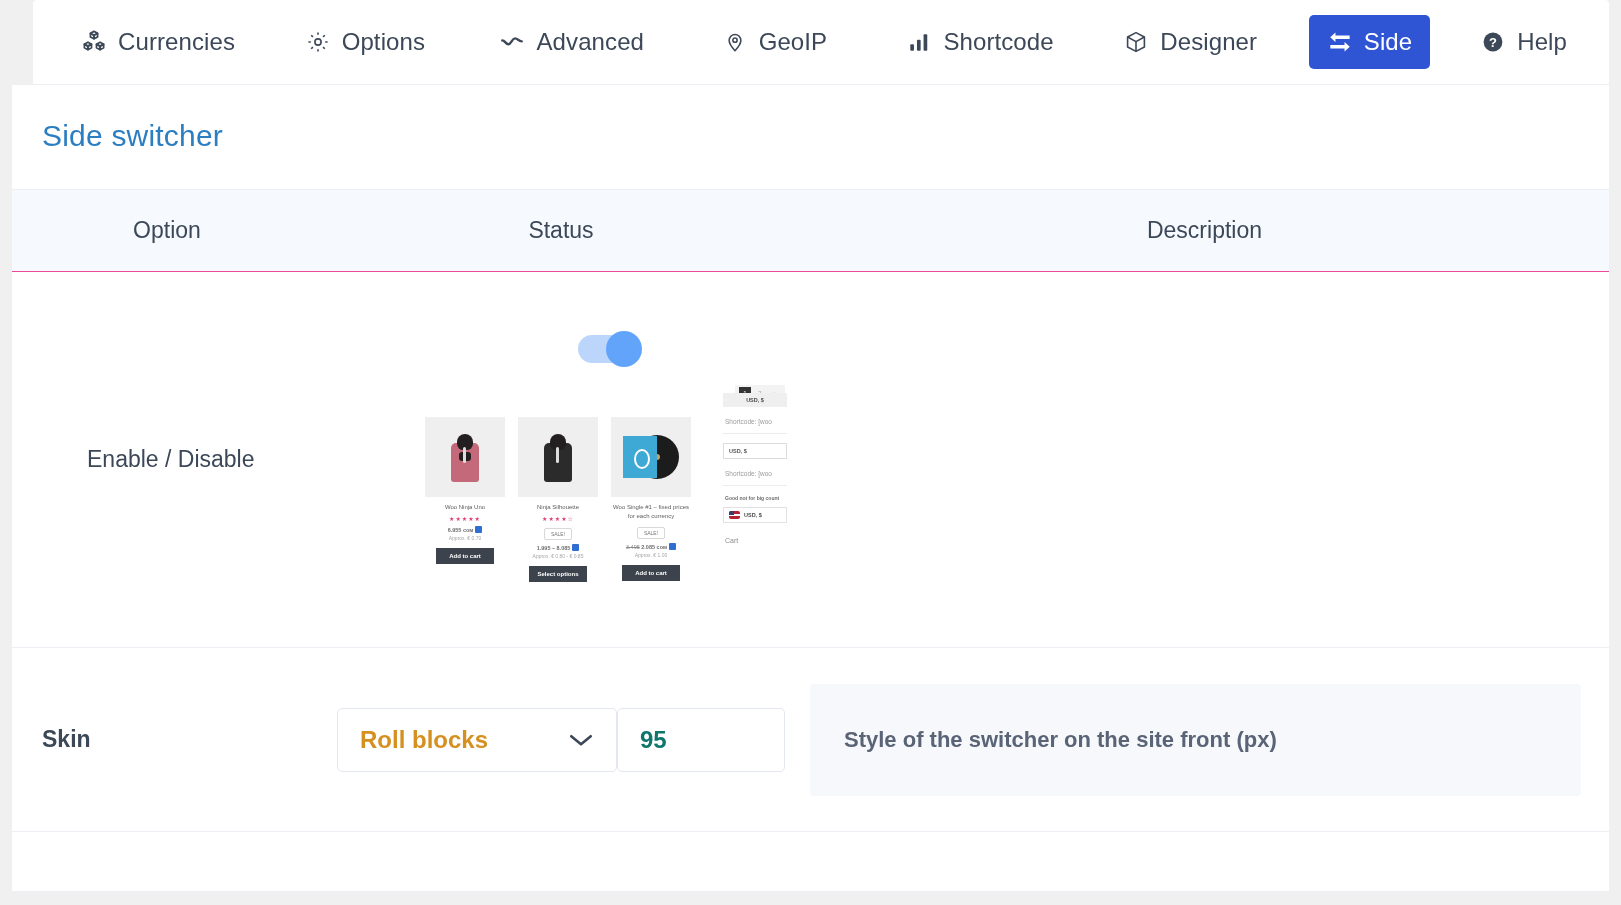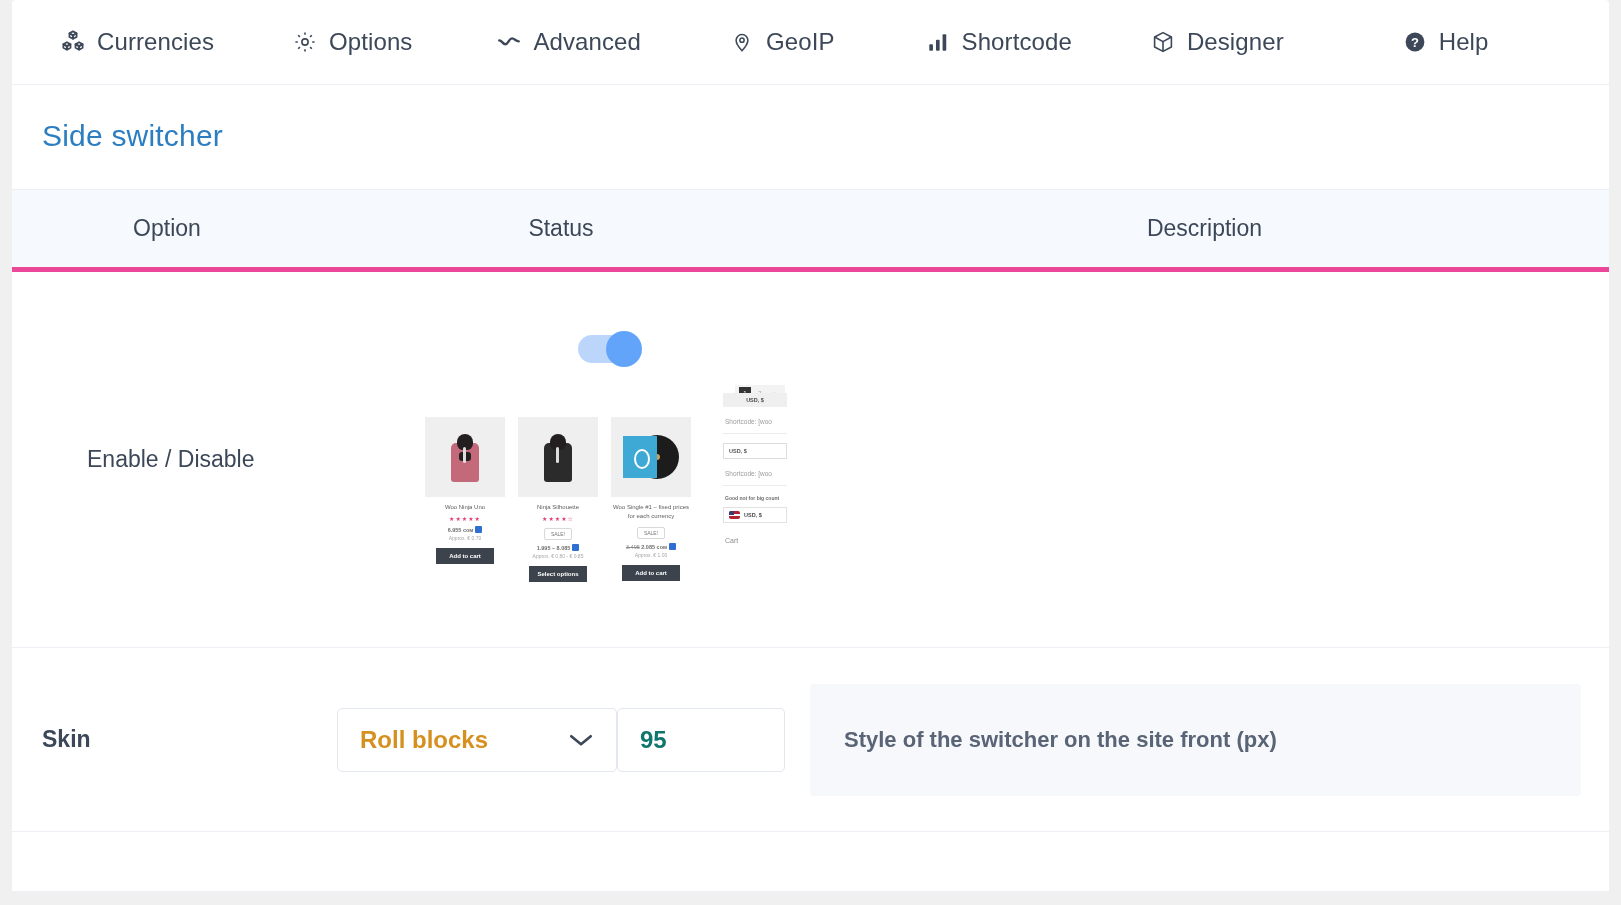--- a/index.html
+++ b/index.html
@@ -20,20 +20,21 @@
 
   
   .nav {
     background: #ffffff;
     height: 85px;
     border-radius: 4px 4px 0 0;
     display: flex;
     align-items: center;
     padding: 0 24px 0 30px;
     border-bottom: 1px solid #ebeef3;
+    margin-left: 21px;
   }
   .nav-item {
     display: flex;
     align-items: center;
     gap: 11px;
     color: #3c4858;
     font-size: 24px;
     letter-spacing: .1px;
     padding: 13px 18px;
     border-radius: 5px;
@@ -75,21 +76,21 @@
     letter-spacing: .2px;
   }
 
   
   .tbl { background: #ffffff; }
   .thead {
     background: #f6f9fd;
     display: flex;
     align-items: center;
     height: 82px;
-    border-bottom: 5px solid #ec4899;
+    border-bottom: 1px solid #ec4899;
   }
   .th {
     color: #3c4858;
     font-size: 23px;
     font-weight: 500;
     text-align: center;
   }
   .col-option  { width: 310px; flex: 0 0 310px; }
   .col-status  { width: 478px; flex: 0 0 478px; }
   .col-desc    { flex: 1 1 auto; }
@@ -378,20 +379,29 @@
         <svg width="24" height="24" viewBox="0 0 24 24" fill="none" stroke="#3c4858" stroke-width="1.6" stroke-linejoin="round">
           <path d="M12 2.6 20.4 7v10L12 21.4 3.6 17V7z"></path>
           <path d="M3.6 7 12 11.6 20.4 7"></path>
           <path d="M12 11.6v9.8"></path>
         </svg>
       </span>
       <span>Designer</span>
     </a>
     <span class="nav-spacer-6"></span>
 
+    <a class="nav-item active">
+      <span class="ico">
+        <svg width="26" height="22" viewBox="0 0 24 20" fill="#ffffff">
+          <path d="M7.8 1.2 3 5.6l4.8 4.4V7.3h13.1V3.9H7.8z"></path>
+          <path d="M16.2 9.9v2.8H3.1v3.4h13.1v2.7L21 14.4z"></path>
+        </svg>
+      </span>
+      <span>Side</span>
+    </a>
     <span class="nav-spacer-7"></span>
 
     <a class="nav-item">
       <span class="ico">
         <svg width="24" height="24" viewBox="0 0 24 24">
           <circle cx="12" cy="12" r="9.4" fill="#3c4858"></circle>
           <text x="12" y="17" font-size="13" font-weight="bold" fill="#ffffff" text-anchor="middle" font-family="Liberation Sans, sans-serif">?</text>
         </svg>
       </span>
       <span>Help</span>

